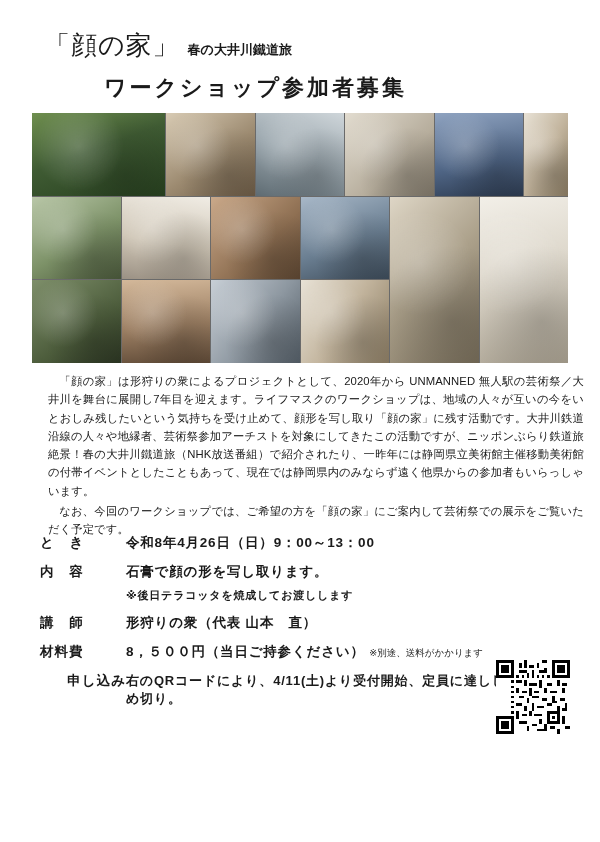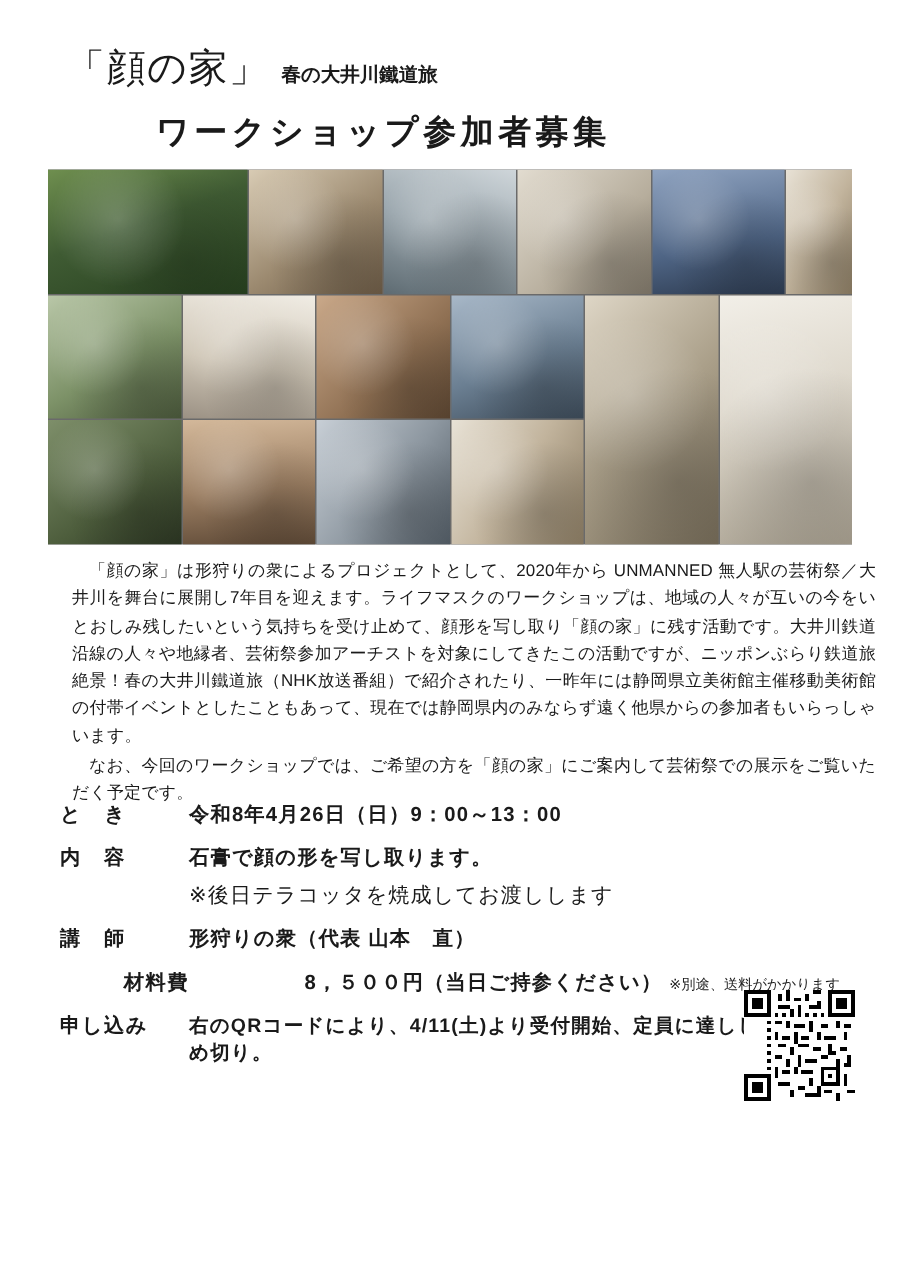--- a/index.html
+++ b/index.html
@@ -134,31 +134,31 @@
     letter-spacing: 0.8px;
   }
   .val .small {
     font-weight: normal;
     font-size: 11px;
     letter-spacing: 0;
   }
   .val .note {
     display: block;
     margin-top: 7px;
-    font-weight: normal;
-    font-size: 14px;
+    font-weight: bold;
+    font-size: 11px;
   }
   .val .tiny {
     font-weight: normal;
     font-size: 9.5px;
     letter-spacing: 0;
   }
-  .row.fee { margin-top: 4px; text-align: right; }
+  .row.fee { margin-top: 4px; }
   .row.fee .lbl { letter-spacing: 1px; }
-  .row.apply .lbl { letter-spacing: 1px; }
+  .row.apply .lbl { letter-spacing: 1px; text-align: right; }
   .row.apply .val { font-size: 13px; }
 
   
   .qr {
     position: absolute;
     right: 30px;
     top: 660px;
     width: 74px;
     height: 74px;
     background: #ffffff;

